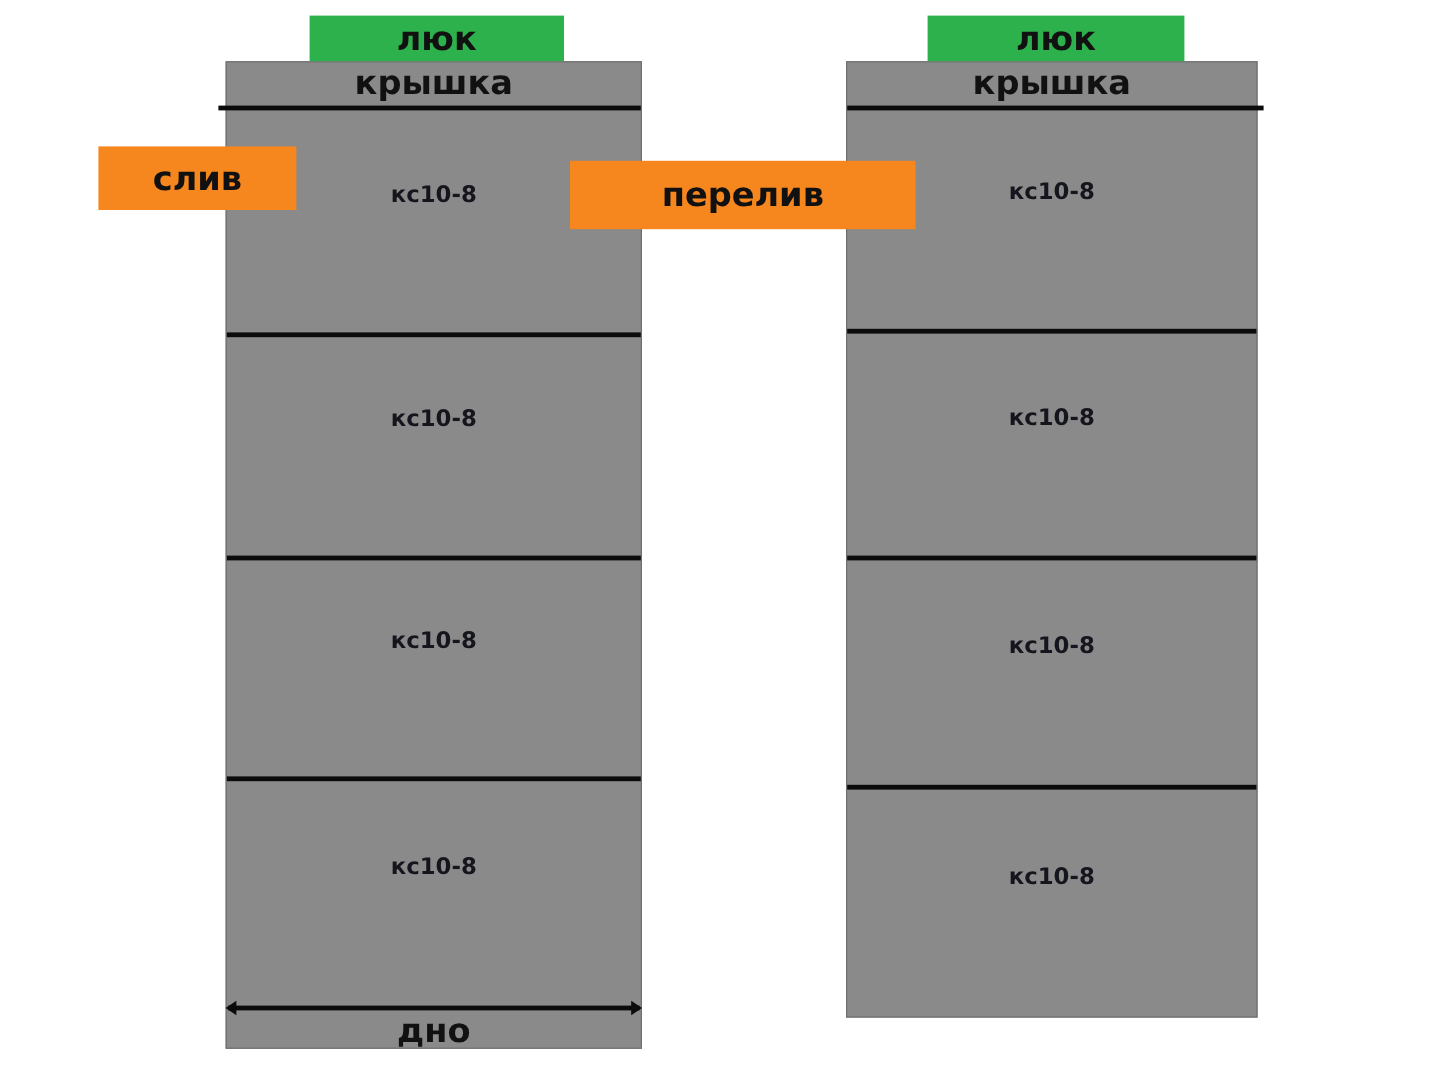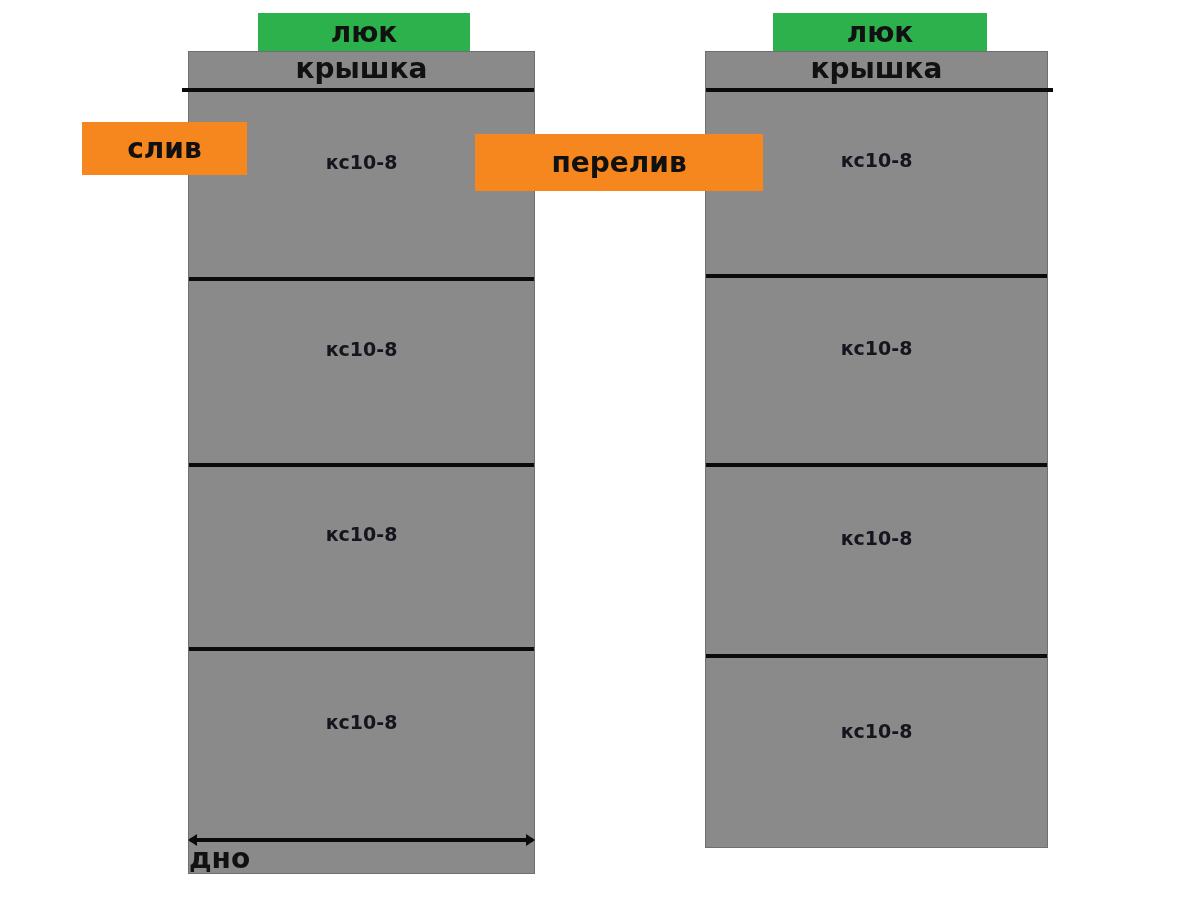--- a/index.html
+++ b/index.html
@@ -69,21 +69,21 @@
     border-right:9px solid var(--line_black,#0b0b0b);
   }
   .dim-line::after {
     content:""; position:absolute; right:-2px; top:50%; transform:translateY(-50%);
     border-top:6px solid transparent; border-bottom:6px solid transparent;
     border-left:9px solid var(--line_black,#0b0b0b);
   }
 
   .bottom-section {
     position:absolute; left:0; right:0; top:790px; height:32px;
-    display:flex; align-items:center; justify-content:flex-start;
+    display:flex; align-items:center; justify-content:center;
     font-size:28px; color:var(--label_text,#111111);
   }
 
   
   .callout {
     position:absolute; background:var(--callout_orange,#f6871f);
     display:flex; align-items:center; justify-content:center;
     font-size:28px; color:var(--label_text,#111111); z-index:5;
   }
   #callout-drain    { left:82px;  top:122px; width:165px; height:53px; }

